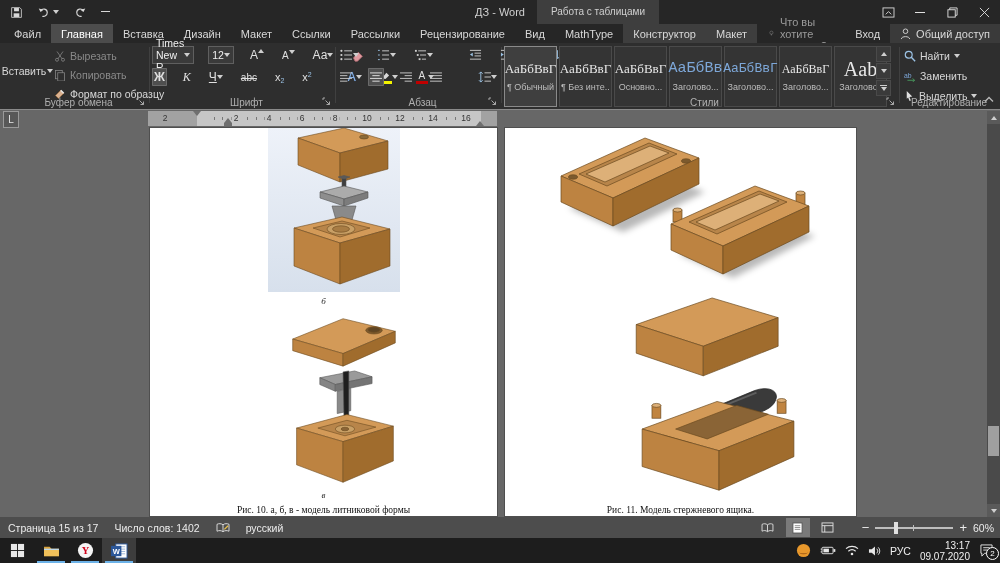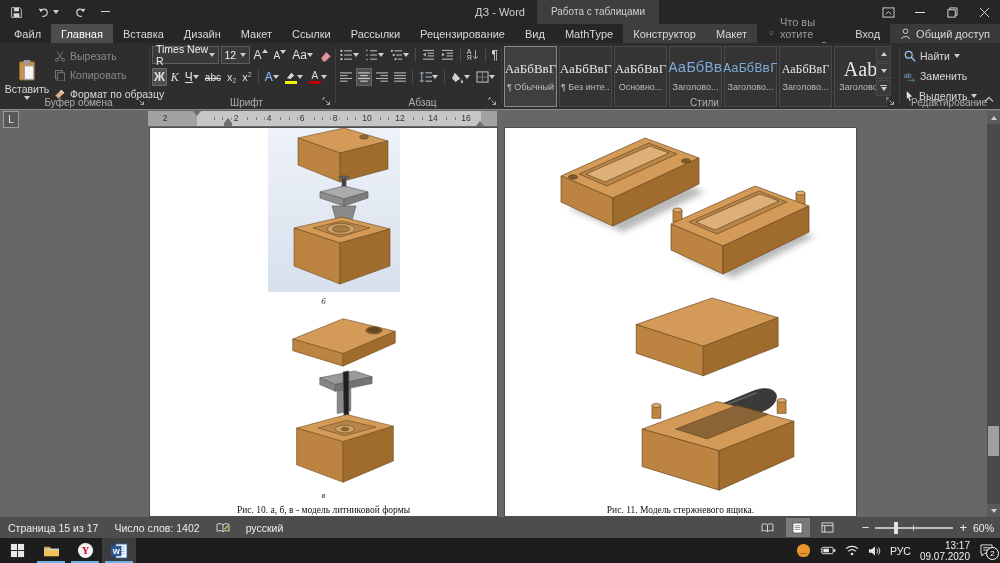--- a/index.html
+++ b/index.html
@@ -23,27 +23,27 @@
   .tab.active{background:#4c4c4c;color:#fff;}
   .ctxtabs{display:flex;background:#3e3e3e;}
   .tellme{display:flex;align-items:center;gap:6px;color:#9a9a9a;padding:0 12px;}
   .spacer{flex:1}
   
   .ribbon{position:absolute;left:0;top:43px;width:1000px;height:66px;background:#2e2e2e;}
   .rsep{position:absolute;top:4px;height:56px;width:1px;background:#404040;}
   .grp{position:absolute;top:0;height:66px;}
   .glabel{position:absolute;bottom:1px;left:0;right:0;text-align:center;font-size:10px;color:#b0b0b0;margin-left:9px;}
   .launcher{position:absolute;right:2px;bottom:2px;width:10px;height:10px;}
-  .rrow{display:flex;align-items:center;gap:2px;height:18px;margin:3px 0 0 2px;}
+  .rrow{display:flex;align-items:center;gap:14px;height:18px;margin:3px 0 0 2px;}
   .sbtn{display:flex;align-items:center;justify-content:center;height:18px;padding:0 2px;border-radius:1px;}
   .sbtn.active{background:#4f4f4f;box-shadow:inset 0 0 0 1px #6a6a6a;}
   .lett{font-size:12px;color:#e0e0e0;}
   .dis{color:#8a8a8a;}
   .minibtn{display:flex;align-items:center;gap:4px;height:16px;font-size:10.5px;white-space:nowrap;}
-  .paste{position:absolute;left:5px;top:12px;width:44px;height:48px;display:flex;flex-direction:column;align-items:center;justify-content:center;gap:1px;font-size:10.5px;}
+  .paste{position:absolute;left:5px;top:4px;width:44px;height:48px;display:flex;flex-direction:row;align-items:center;justify-content:center;gap:1px;font-size:10.5px;}
   .fbox{display:flex;align-items:center;justify-content:space-between;background:#3a3a3a;border:1px solid #5f5f5f;height:16px;padding:0 3px;font-size:10.5px;color:#f0f0f0;}
   .ubar{display:block;width:12px;height:3px;margin-top:1px;}
   
   .stylerow{position:absolute;left:2px;top:3px;display:flex;gap:2px;}
   .style-box{width:51px;height:45px;background:#343434;border:1px solid #4a4a4a;display:flex;flex-direction:column;align-items:center;justify-content:flex-end;padding-bottom:14px;}
   .style-box.sel{border:1px solid #8a8a8a;background:#3f3f3f;}
   .sp{font-family:"Liberation Serif",serif;font-size:13px;color:#e8e8e8;line-height:26px;}
   .sp.blue{color:#7da7d8;font-family:Liberation Mono, monospace;}
   .sp.big{font-size:20px;}
   .sn{font-size:9px;color:#bcbcbc;white-space:nowrap;overflow:hidden;max-width:49px;}

